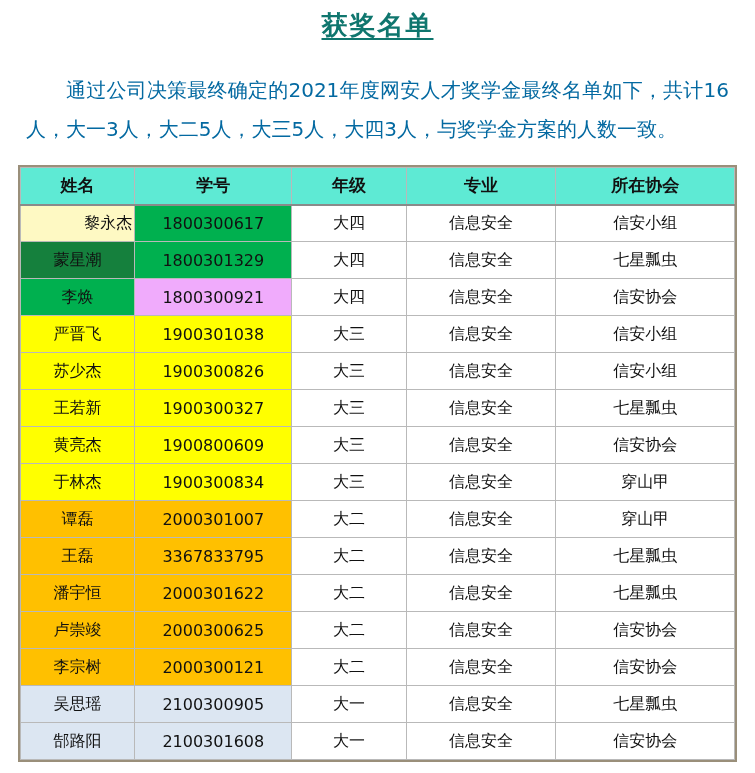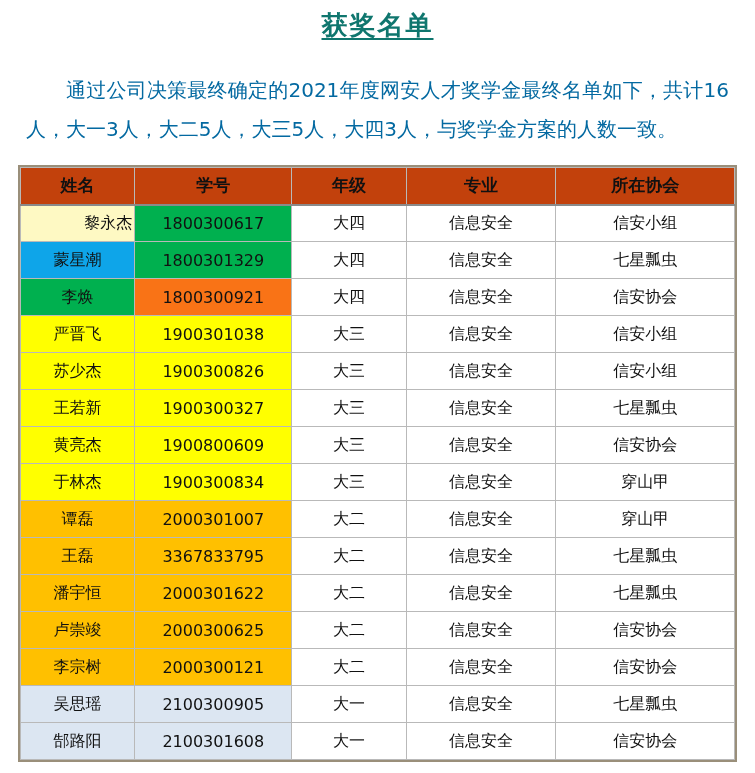--- a/index.html
+++ b/index.html
@@ -55,21 +55,21 @@
     font-size: 16px;
     color: #111;
     font-weight: normal;
     padding: 0 2px;
     white-space: nowrap;
   }
   table.list thead td {
     font-weight: bold;
     font-size: 17px;
     border-bottom: 2px solid #8a8a8a;
-    background: #c2410c;
+    background: #5eead4;
   }
   col.c-name  { width: 16%; }
   col.c-id    { width: 22%; }
   col.c-grade { width: 16%; }
   col.c-major { width: 21%; }
   col.c-assoc { width: 25%; }
 
   td.cell-name, td.cell-id { font-weight: bold; }
 </style>
 </head>
@@ -101,29 +101,29 @@
       </thead>
       <tbody id="table-body">
           <tr>
             <td class="cell-name" style="background: #fef9c3; text-align: right;">黎永杰</td>
             <td class="cell-id" style="background: rgb(0, 176, 79);">1800300617</td>
             <td>大四</td>
             <td>信息安全</td>
             <td>信安小组</td>
           </tr>
           <tr>
-            <td class="cell-name" style="background: #0ea5e9;">蒙星潮</td>
+            <td class="cell-name" style="background: #15803d;">蒙星潮</td>
             <td class="cell-id" style="background: rgb(0, 176, 79);">1800301329</td>
             <td>大四</td>
             <td>信息安全</td>
             <td>七星瓢虫</td>
           </tr>
           <tr>
             <td class="cell-name" style="background: rgb(0, 176, 79);">李焕</td>
-            <td class="cell-id" style="background: #f97316;">1800300921</td>
+            <td class="cell-id" style="background: #f0abfc;">1800300921</td>
             <td>大四</td>
             <td>信息安全</td>
             <td>信安协会</td>
           </tr>
           <tr>
             <td class="cell-name" style="background: rgb(255, 255, 0);">严晋飞</td>
             <td class="cell-id" style="background: rgb(255, 255, 0);">1900301038</td>
             <td>大三</td>
             <td>信息安全</td>
             <td>信安小组</td>

